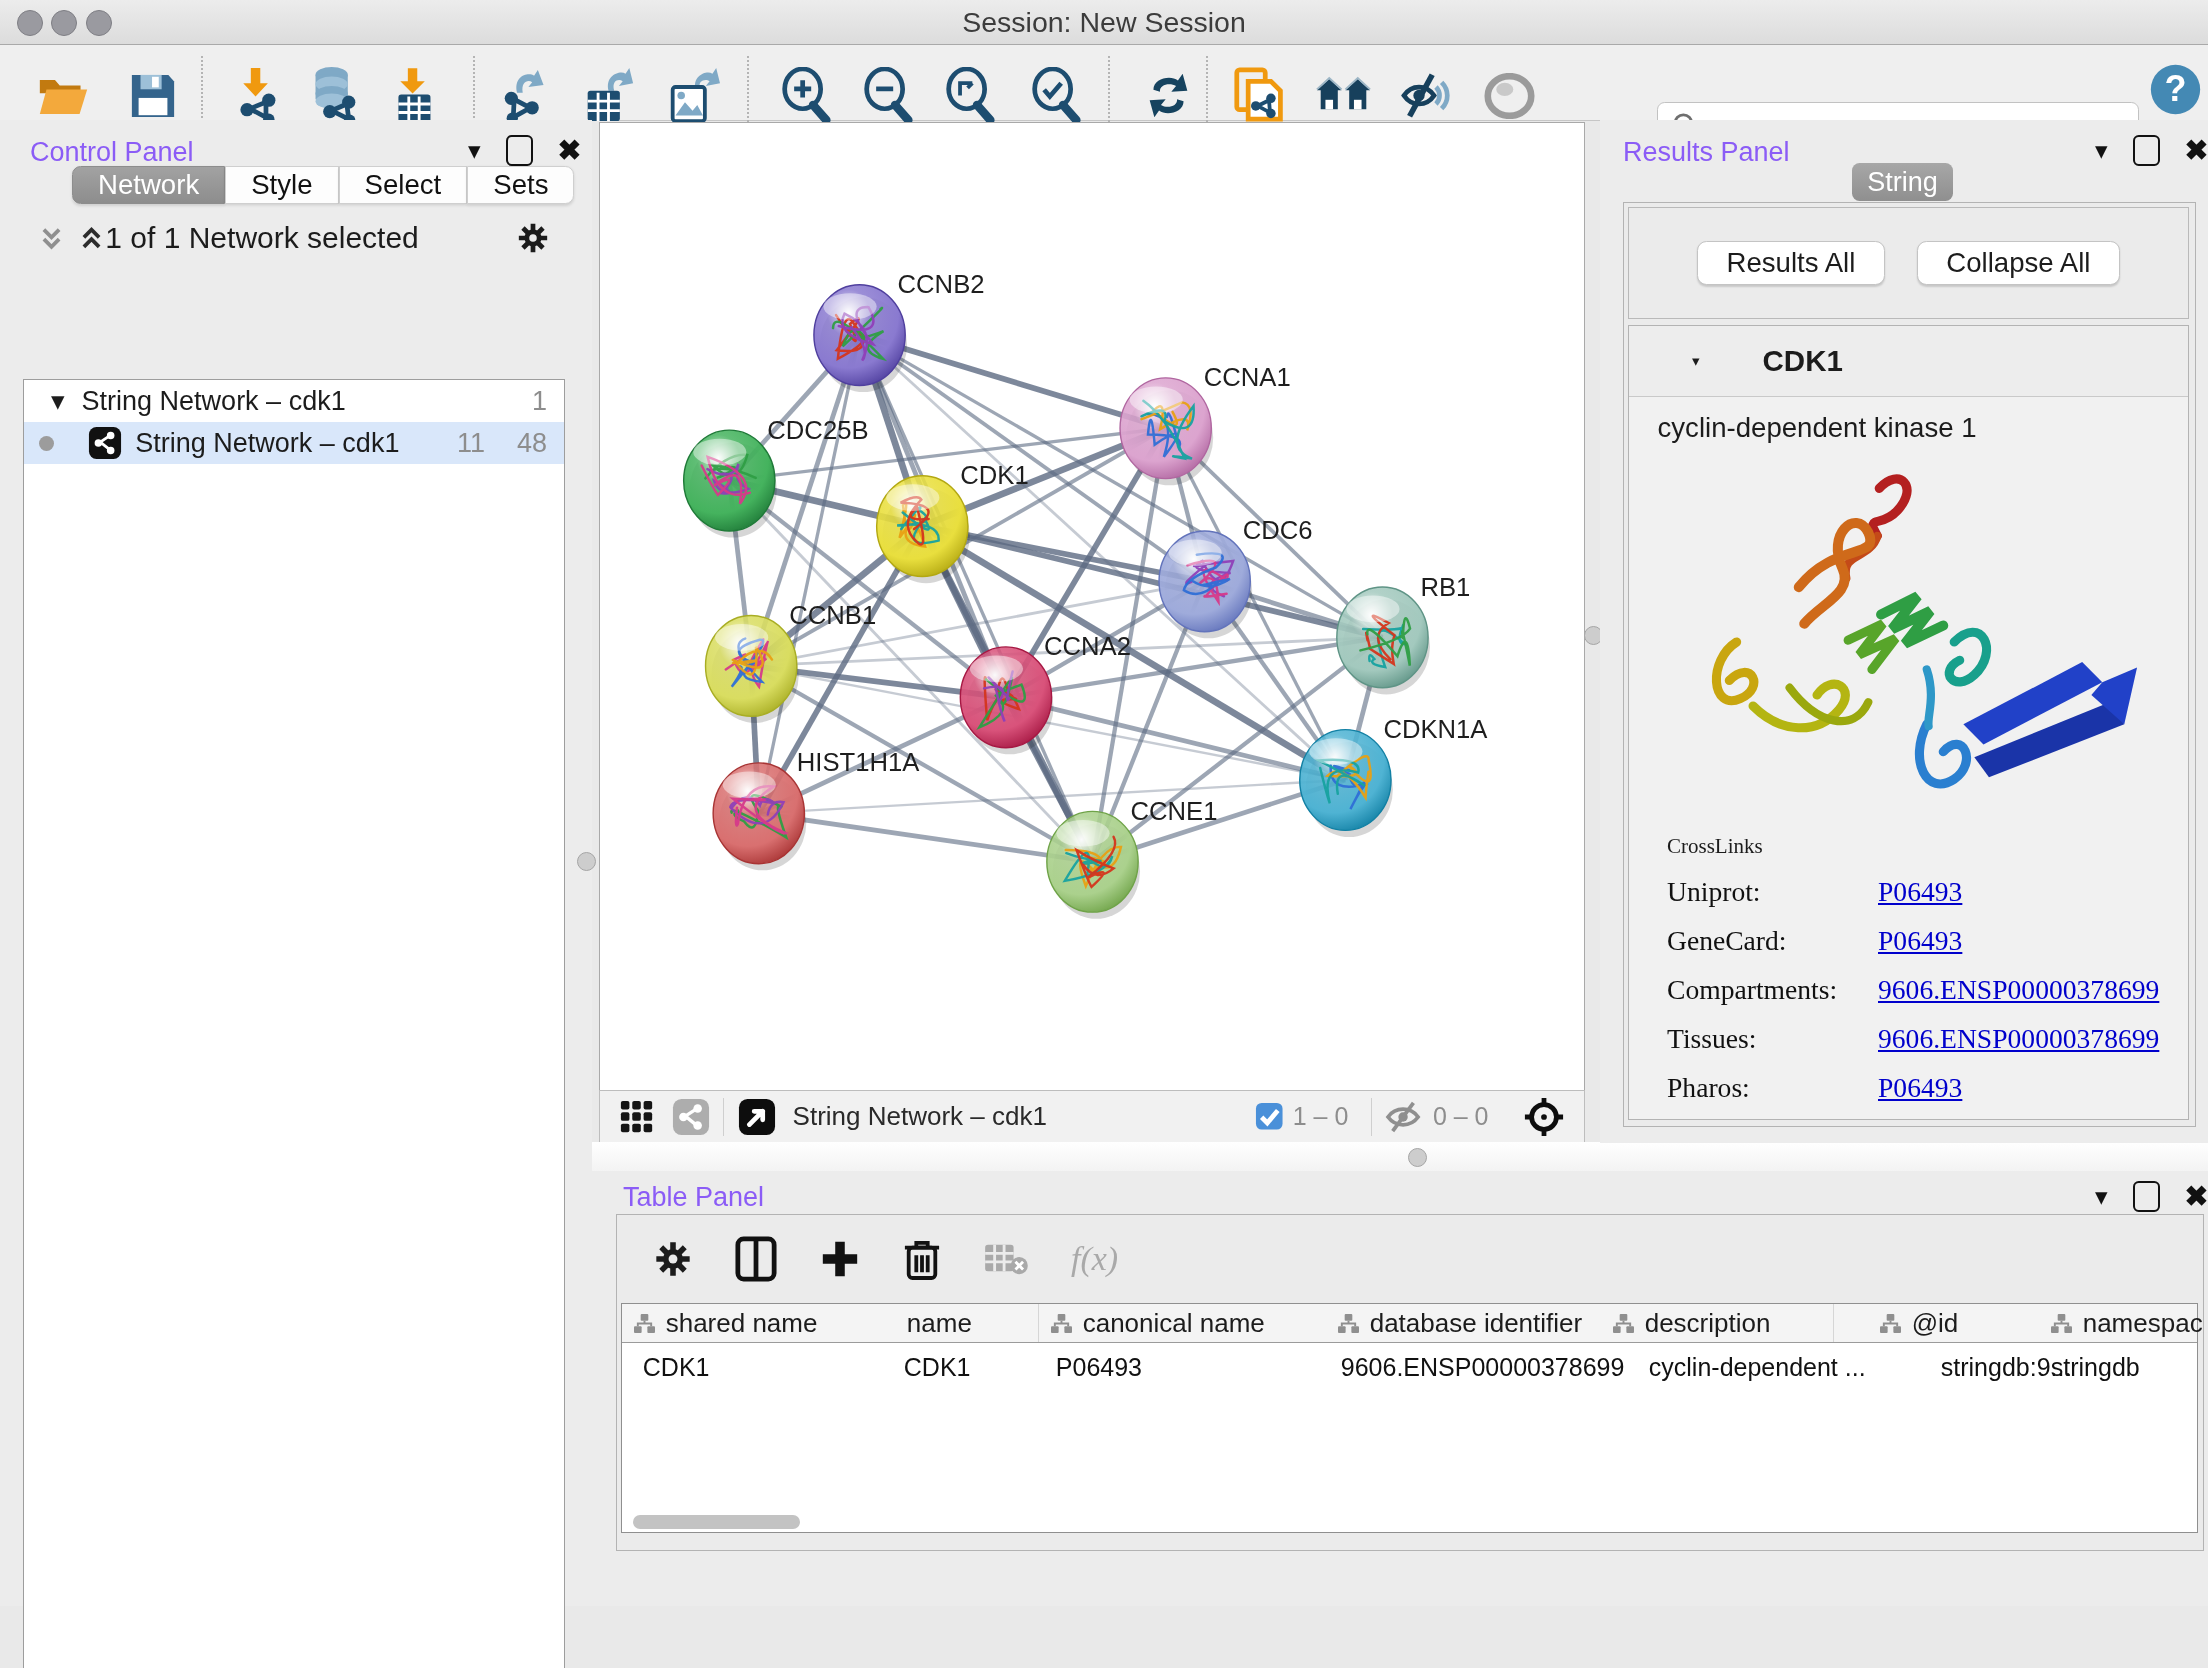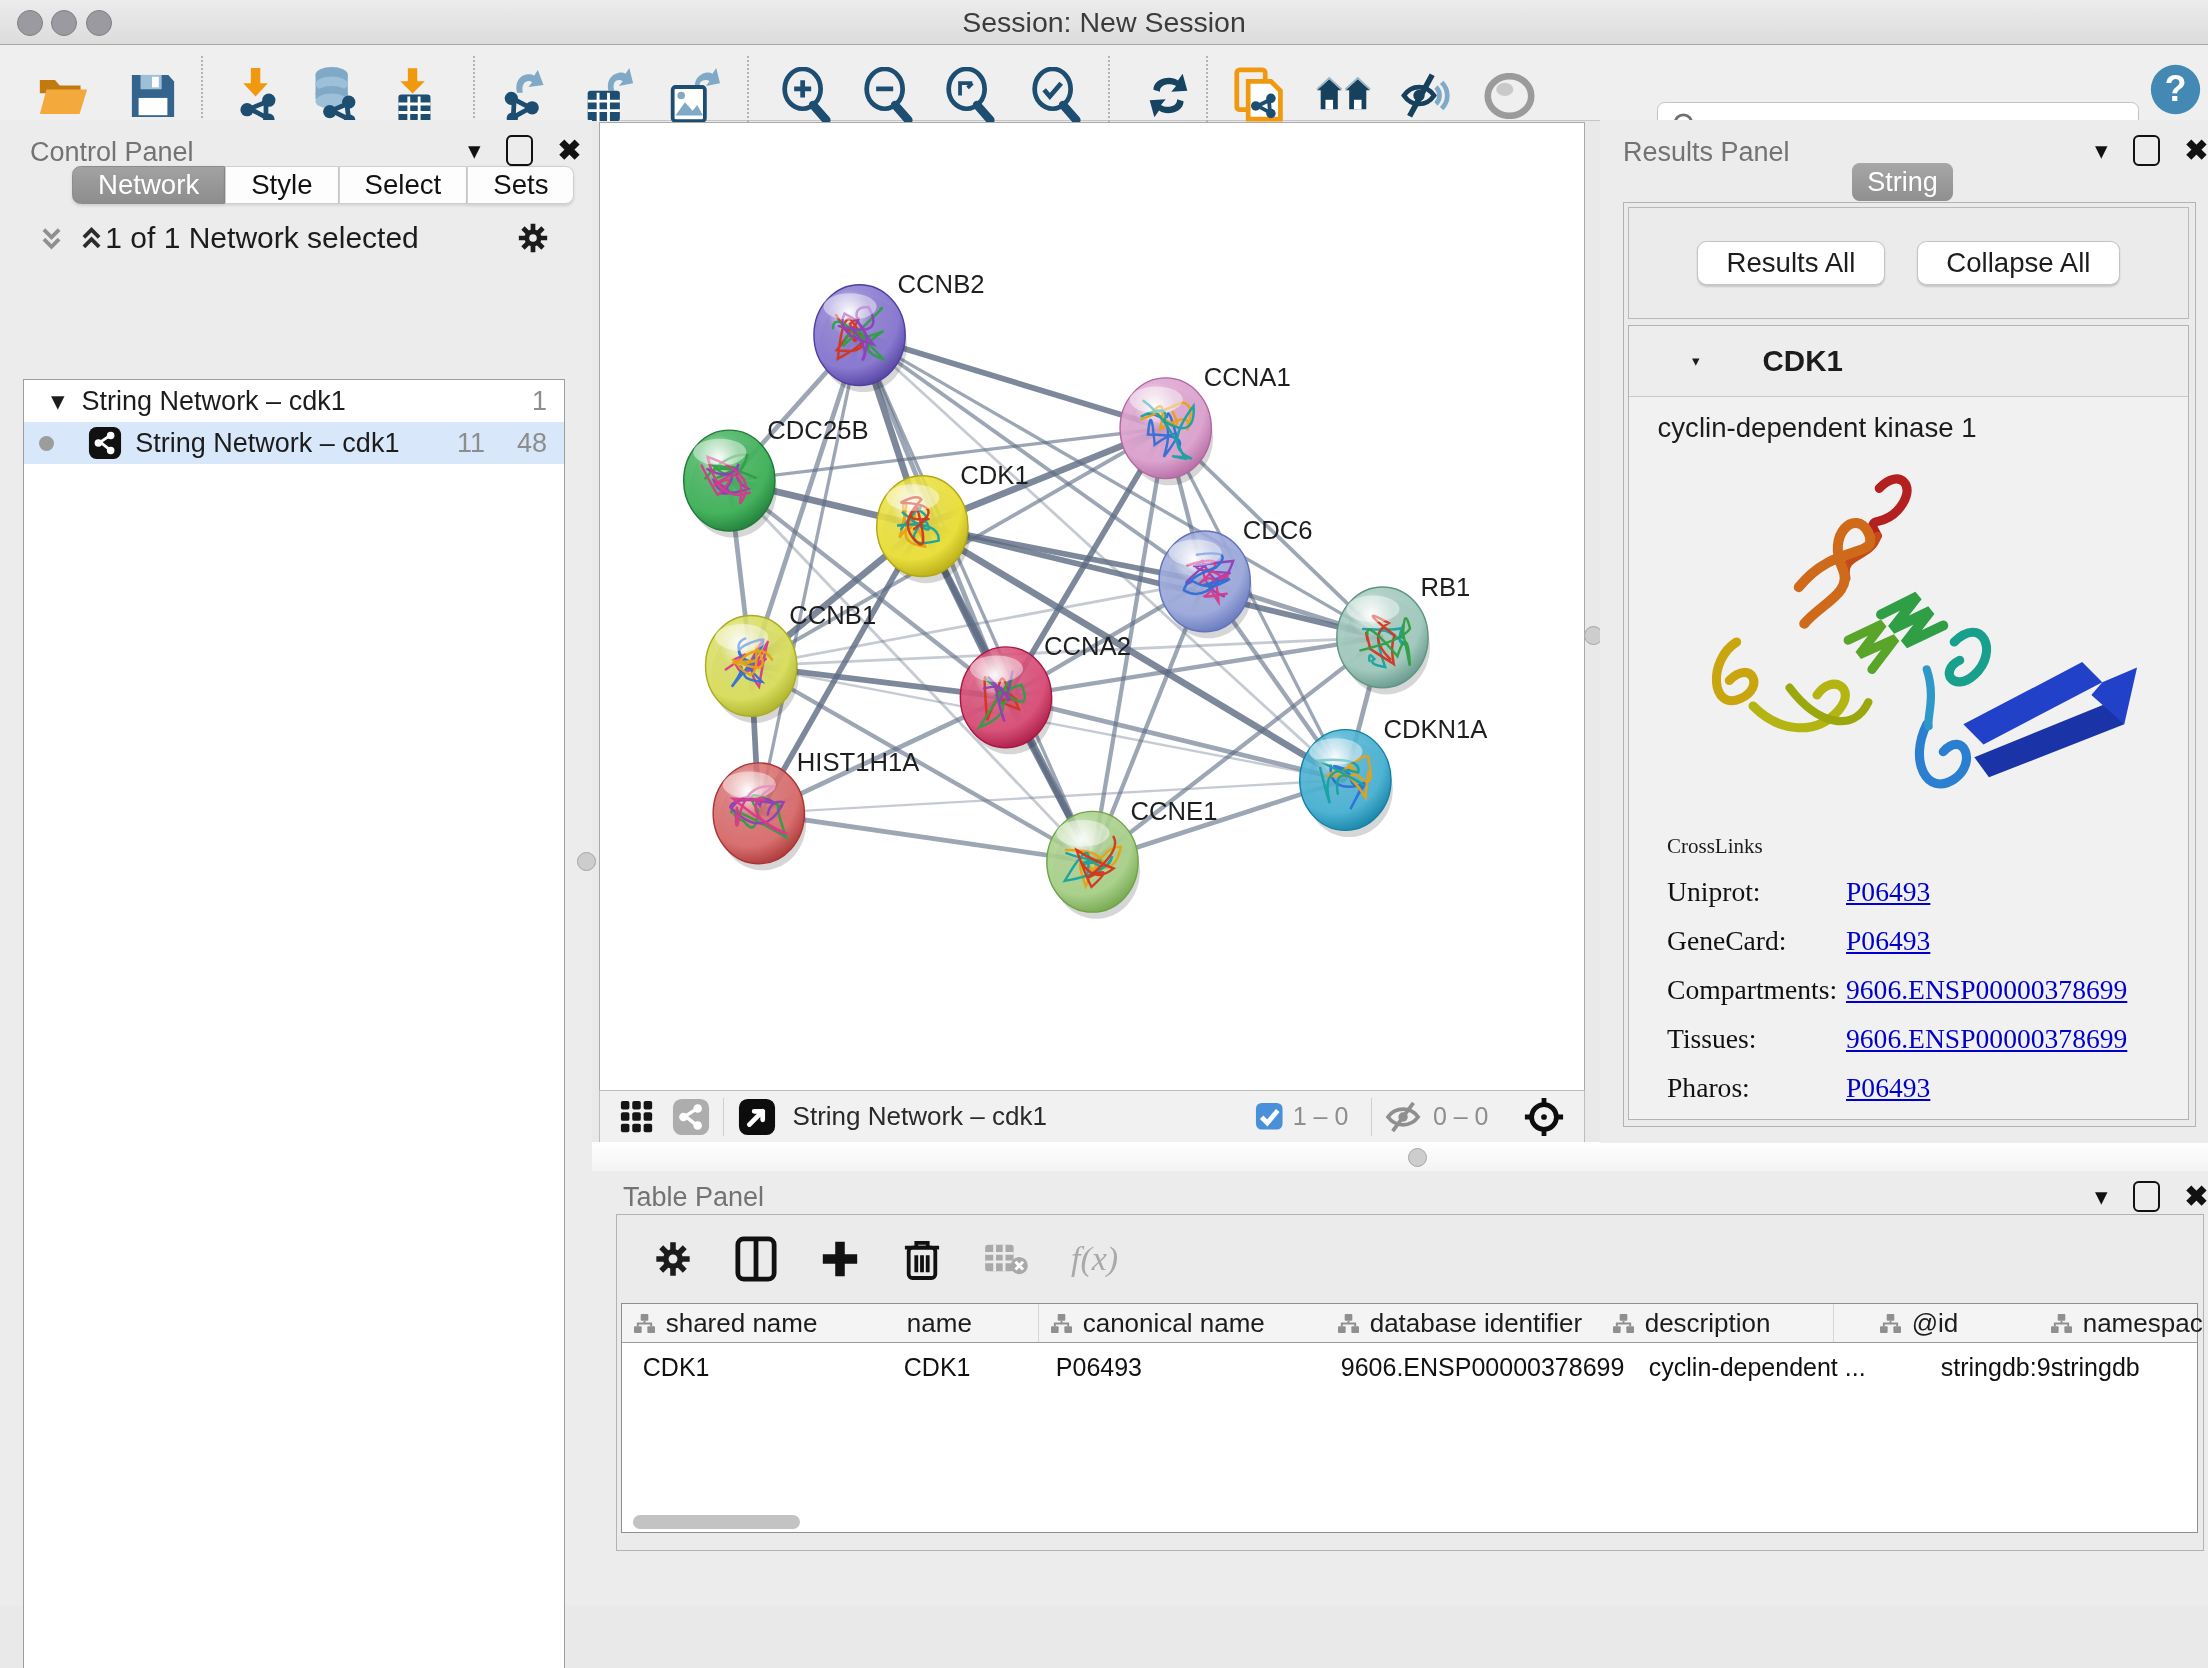--- a/index.html
+++ b/index.html
@@ -13,21 +13,21 @@
   #win-title{left:0;top:0;width:2208px;height:44px;line-height:44px;text-align:center;
              font-size:28.5px;color:#3c3c3c;}
   
   #toolbar{left:0;top:45px;width:2208px;height:75px;background:#efefef;border-bottom:1px solid #c6c6c6;}
   .tbtn{top:20px;width:61px;height:61px;display:flex;align-items:center;justify-content:center;cursor:pointer;}
   .tsep{top:11.4px;height:78px;border-left:2.9px dotted #b4b4b4;width:0;}
   #search-box{left:1657px;top:57px;width:480px;height:48px;background:#fff;border:1.9px solid #c2c2c2;
               border-radius:7.6px;display:flex;align-items:center;}
   #search-input{border:none;outline:none;font-size:25px;flex:1;background:transparent;height:40px;}
   
-  .panel-title{font-size:27px;color:#737373;}
+  .panel-title{font-size:27px;color:#8b5cf6;}
   .pctl{display:flex;gap:25px;align-items:center;}
   .caret{font-size:25px;color:#111;}
   .floatbox{width:23px;height:27px;border:2.9px solid #111;border-radius:5.7px;}
   .closex{font-size:28.5px;font-weight:bold;color:#111;line-height:27px;}
   
   .tabrow{display:flex;}
   .tab{height:36px;line-height:36px;padding:0 25px;background:#fdfdfd;border:1px solid #cfcfcf;
        font-size:27.6px;color:#111;box-shadow:0 1.9px 2.9px rgba(0,0,0,.12);}
   .tab.sel{background:linear-gradient(#a2a2a2,#8d8d8d);color:#fff;border-color:#8d8d8d;}
   .tab:first-child{border-radius:8.6px 0 0 8.6px;}
@@ -49,21 +49,21 @@
   
   #results-bg{left:1600px;top:120px;width:609px;height:1023px;background:#ececec;}
   #rp-box{left:1623px;top:202px;width:571px;height:923px;background:#ebebeb;border:1.9px solid #b3b3b3;}
   .rp-btn{height:42px;line-height:42px;padding:0 28.5px;background:#fff;border:1.9px solid #c4c4c4;
           border-radius:9.5px;font-size:27.6px;box-shadow:0 1.9px 1.9px rgba(0,0,0,.15);}
   #string-tab{left:1852px;top:163px;width:101px;height:38px;line-height:38px;text-align:center;
               background:linear-gradient(#a7a7a7,#8f8f8f);color:#fff;font-size:27px;border-radius:7.6px;}
   #rp-content{left:1628px;top:325px;width:559px;height:793px;background:#f1f1f1;border:1.9px solid #b3b3b3;}
   #gene-hdr{height:70px;border-bottom:1.9px solid #c9c9c9;display:flex;align-items:center;background:#ededed;}
   #crosslinks{font-family:"Liberation Serif",serif;}
-  .clrow{display:flex;font-size:27.6px;margin-top:17px;}
+  .clrow{display:flex;font-size:27.6px;margin-top:17px;gap:32px;}
   .cl-label{width:179px;color:#111;}
   .cl-value{color:#0000cc;text-decoration:underline;}
   
   #tp-box{left:616px;top:1214px;width:1586px;height:335px;background:#ebebeb;border:1.9px solid #b3b3b3;}
   #tp-table{left:3.8px;top:88px;width:1575px;height:228px;background:#fff;border:1.9px solid #8f8f8f;}
   .th{position:absolute;top:0;height:38px;display:flex;align-items:center;font-size:26px;
       border-right:1.9px solid #d6d6d6;background:#f4f4f4;}
   .thead-bar{position:absolute;left:0;top:0;width:100%;height:38px;background:#f4f4f4;border-bottom:1.9px solid #9b9b9b;}
   .td{position:absolute;top:49px;font-size:25px;color:#111;white-space:nowrap;}
   #tp-scroll{position:absolute;left:11.4px;top:211px;width:167px;height:14.3px;border-radius:7.6px;background:#c3c3c3;}

